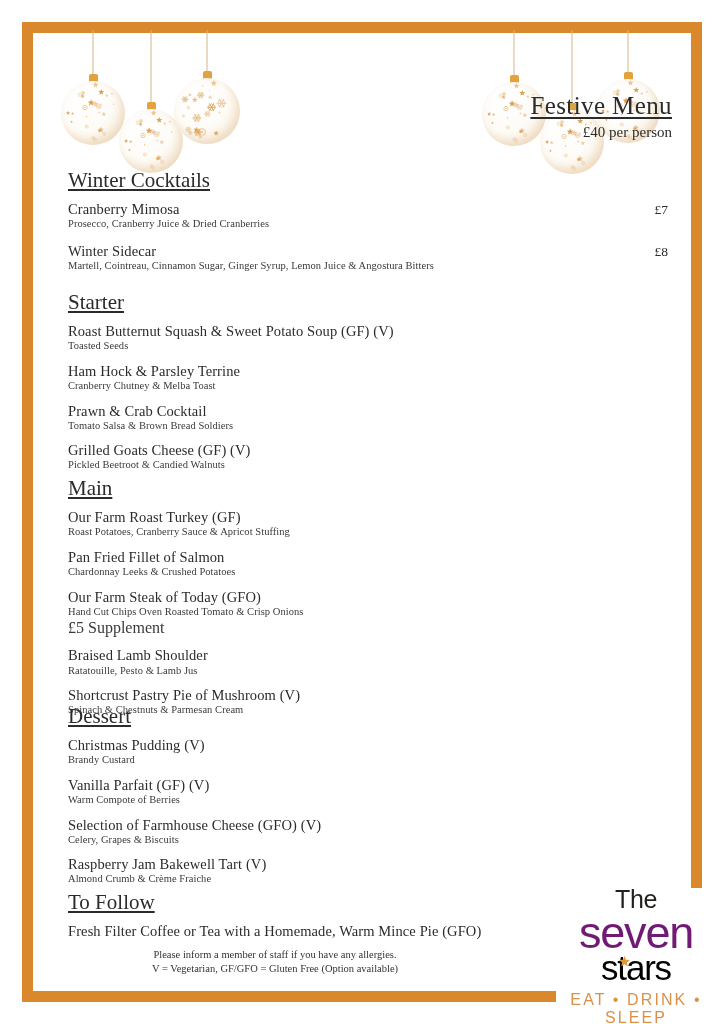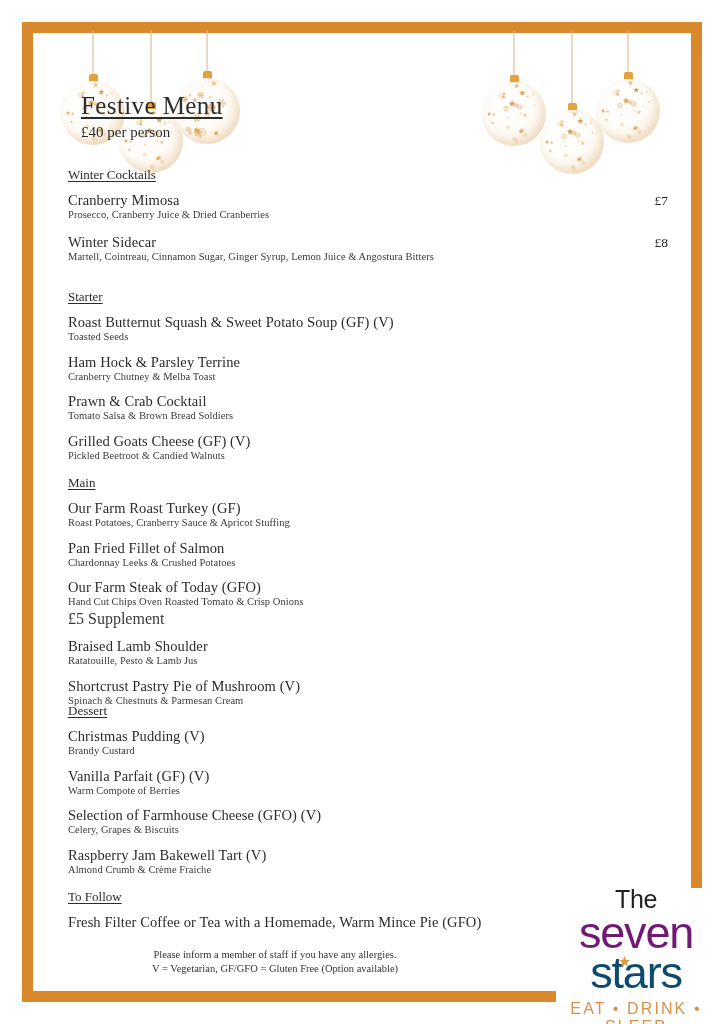--- a/index.html
+++ b/index.html
@@ -72,41 +72,41 @@
   
   #content {
     position: absolute;
     left: 68px;
     top: 0;
     width: 600px;
   }
 
   #title-block {
     position: absolute;
-    left: 13px;
+    left: 4px;
     top: 92px;
     width: 600px;
-    text-align: left;
+    text-align: right;
   }
   #menu-title {
     font-size: 25px;
     letter-spacing: 0.4px;
     text-decoration: underline;
     text-underline-offset: 3px;
     line-height: 1.1;
   }
   #menu-subtitle {
     font-size: 15px;
     margin-top: 4px;
     line-height: 1.1;
   }
 
   .section { position: absolute; left: 0; width: 600px; }
   .section-heading {
-    font-size: 13px;
+    font-size: 21px;
     text-decoration: underline;
     text-underline-offset: 2px;
     margin-bottom: 9px;
     line-height: 1.15;
     font-family: Liberation Serif, serif;
   }
 
   .item { position: relative; margin-bottom: 10px; }
   .item-row { display: flex; justify-content: space-between; align-items: baseline; }
   .item-name {
@@ -176,22 +176,22 @@
     line-height: 0.88;
     letter-spacing: -1.2px;
     margin-top: 1px;
   }
   #logo-stars-wrap {
     position: relative;
     line-height: 0.88;
     margin-top: 1px;
   }
   #logo-stars {
-    font-size: 45px;
-    color: #0c4a6e;
+    font-size: 35px;
+    color: #000000;
     letter-spacing: -1.2px;
   }
   #logo-star-accent {
     position: absolute;
     left: 50%;
     margin-left: -18px;
     top: 2px;
     width: 13px;
     height: 13px;
   }

